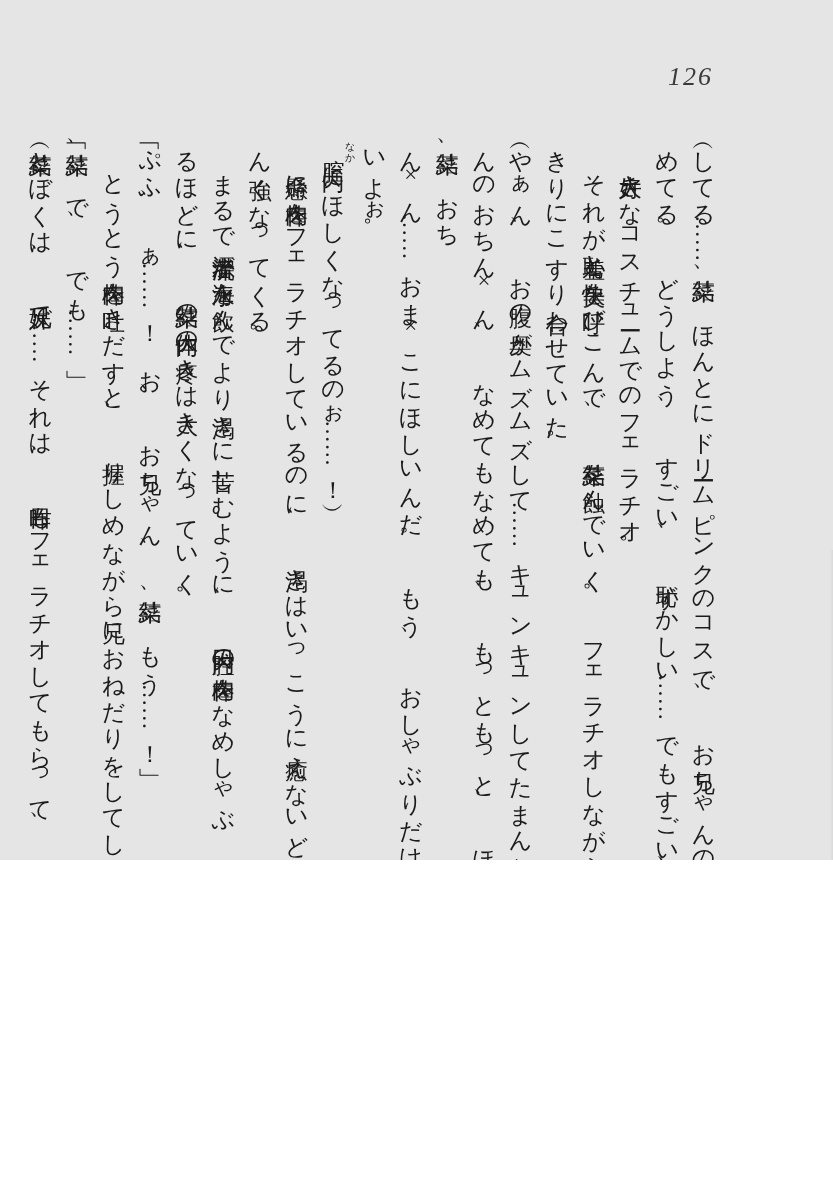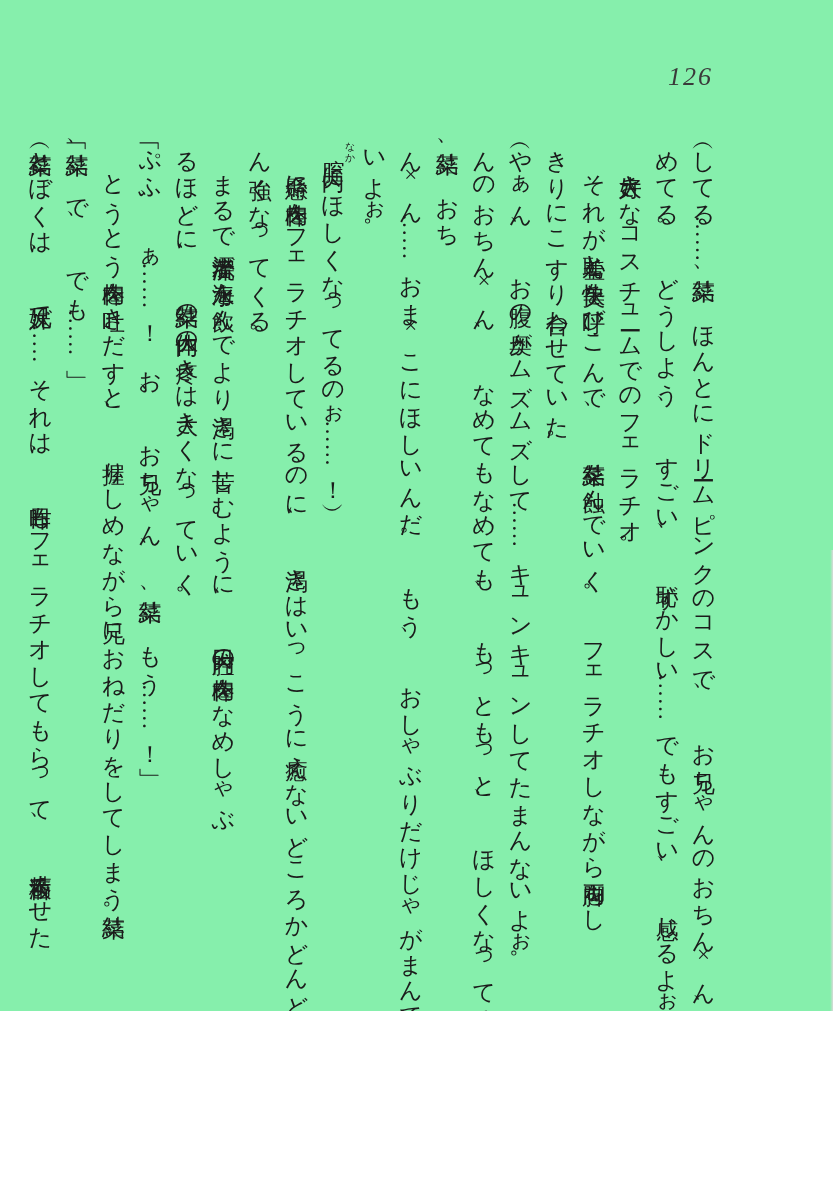--- a/index.html
+++ b/index.html
@@ -3,22 +3,22 @@
 <meta charset="utf-8">
 <style>
   html, body {
     margin: 0;
     padding: 0;
     background: #ffffff;
   }
   .page {
     position: relative;
     width: 833px;
-    height: 1011px;
-    background: #86efac;
+    height: 860px;
+    background: #e5e5e5;
     overflow: hidden;
     font-family: "Liberation Serif", "DejaVu Serif", serif;
   }
   
   .page::after {
     content: "";
     position: absolute;
     top: 550px;
     right: 0;
     width: 3px;

